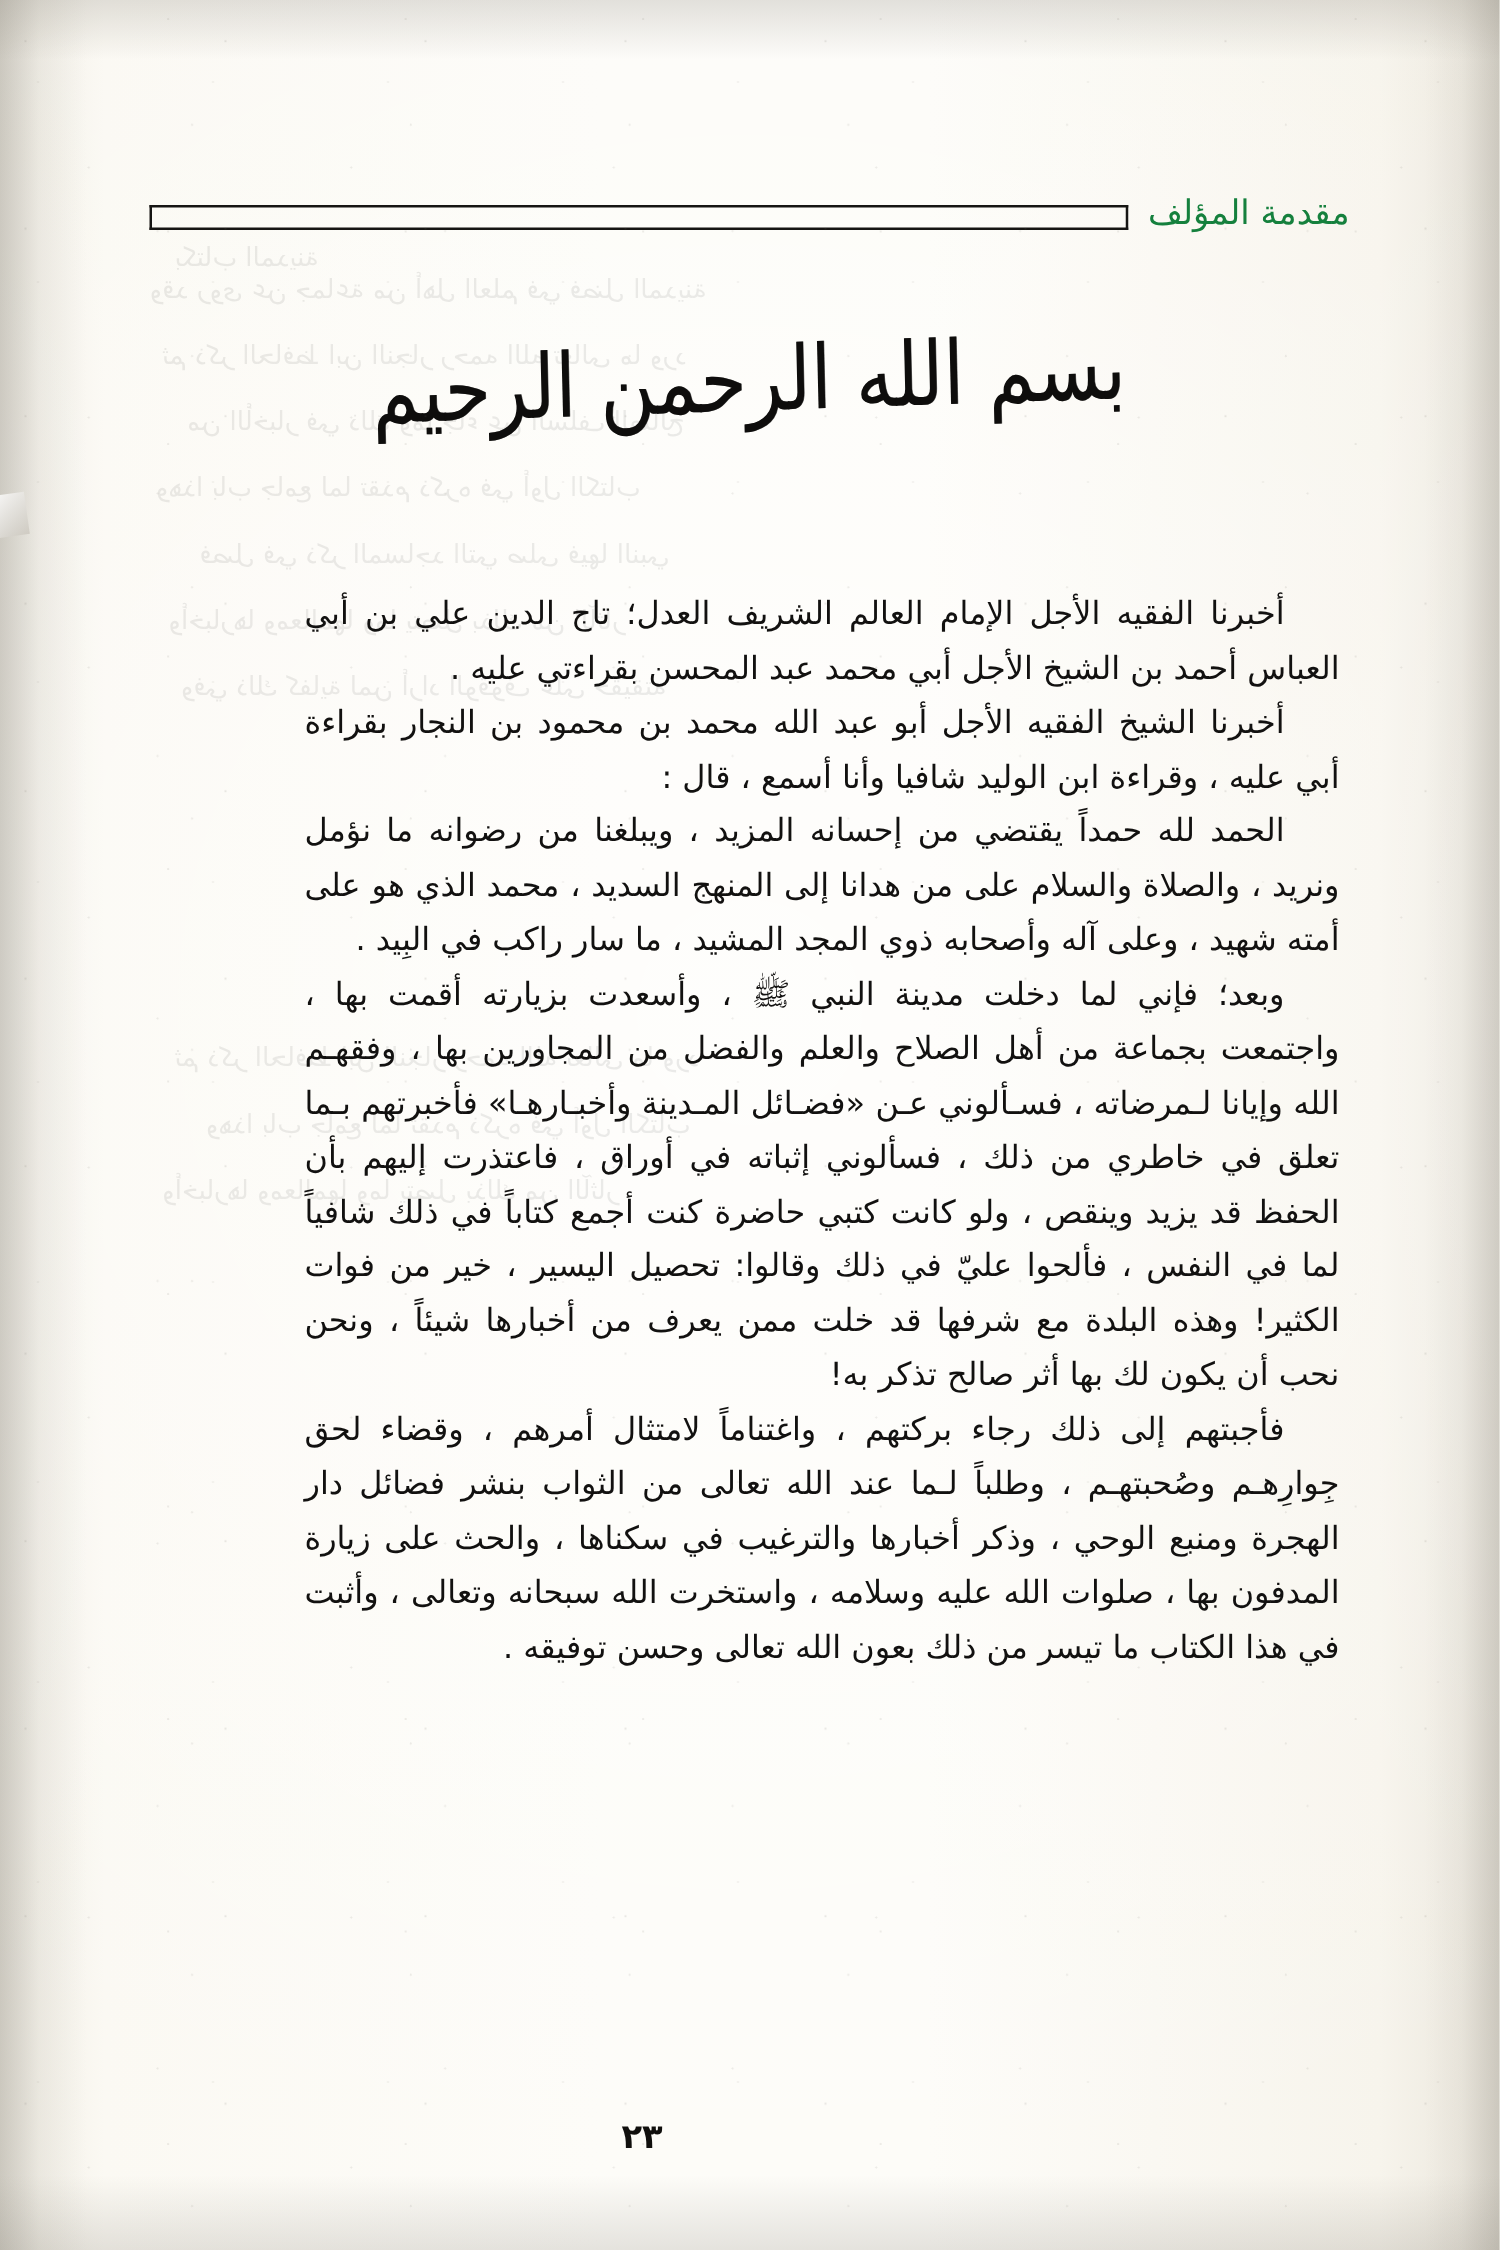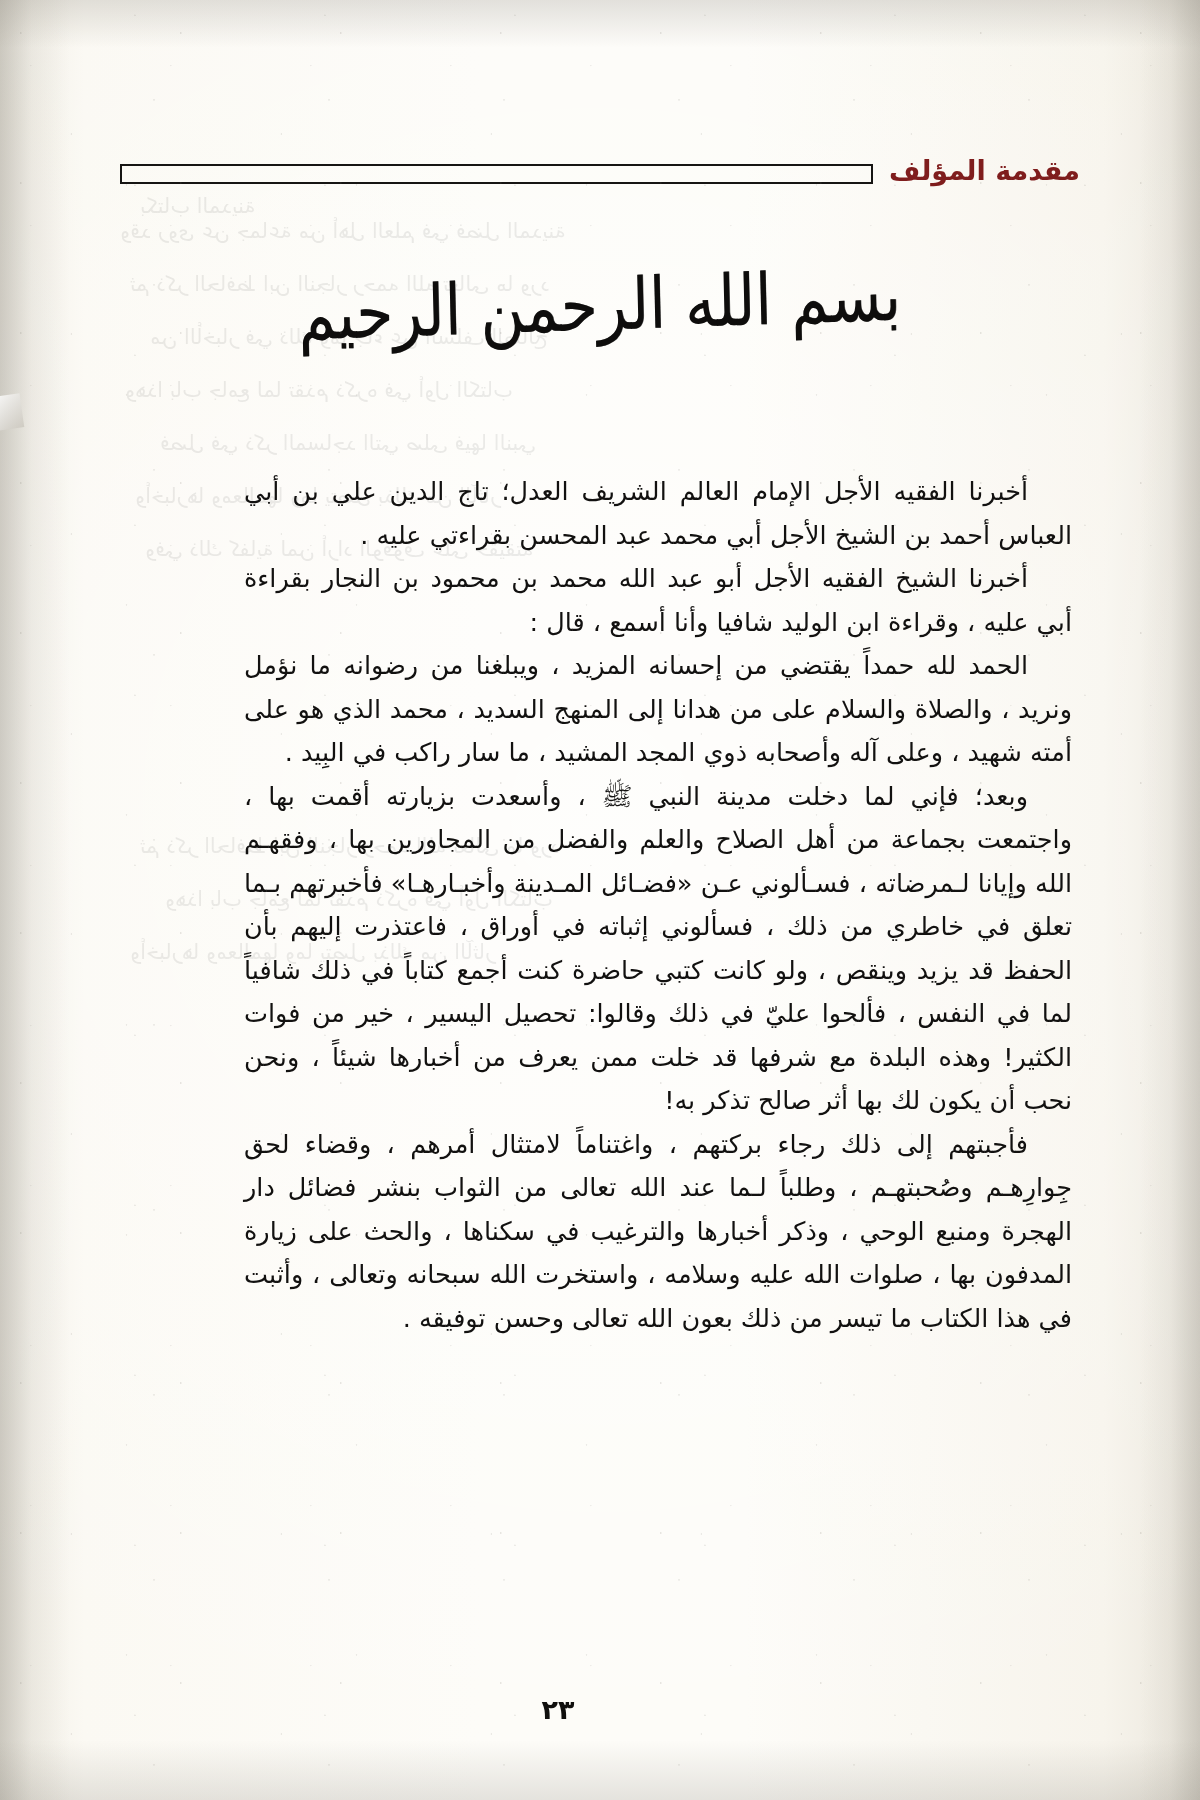--- a/index.html
+++ b/index.html
@@ -86,22 +86,22 @@
     right: 120px;
     left: 120px;
     height: 46px;
     display: flex;
     flex-direction: row;
     align-items: center;
     gap: 16px;
   }
   .header-title {
     font-size: 27px;
-    font-weight: 700;
-    color: #7f1d1d;
+    font-weight: 400;
+    color: #15803d;
     white-space: nowrap;
     letter-spacing: 0px;
     line-height: 1;
     padding-bottom: 2px;
     font-family: "DejaVu Sans", "Liberation Sans", sans-serif;
   }
   .header-rule {
     flex: 1;
     height: 22px;
     position: relative;
@@ -165,21 +165,20 @@
     position: absolute;
     top: 1694px;
     left: 0;
     width: 1028px;
     text-align: center;
     font-size: 27px;
     font-weight: 700;
     color: #100f0d;
     letter-spacing: 1px;
     font-family: "DejaVu Sans", "Liberation Sans", sans-serif;
-    margin-left: 44px;
   }
 
   
   .speckle {
     position: absolute;
     inset: 0;
     pointer-events: none;
     opacity: 0.30;
     background-image:
       radial-gradient(circle at 13% 22%, rgba(110,105,95,0.5) 0.6px, transparent 1.1px),

